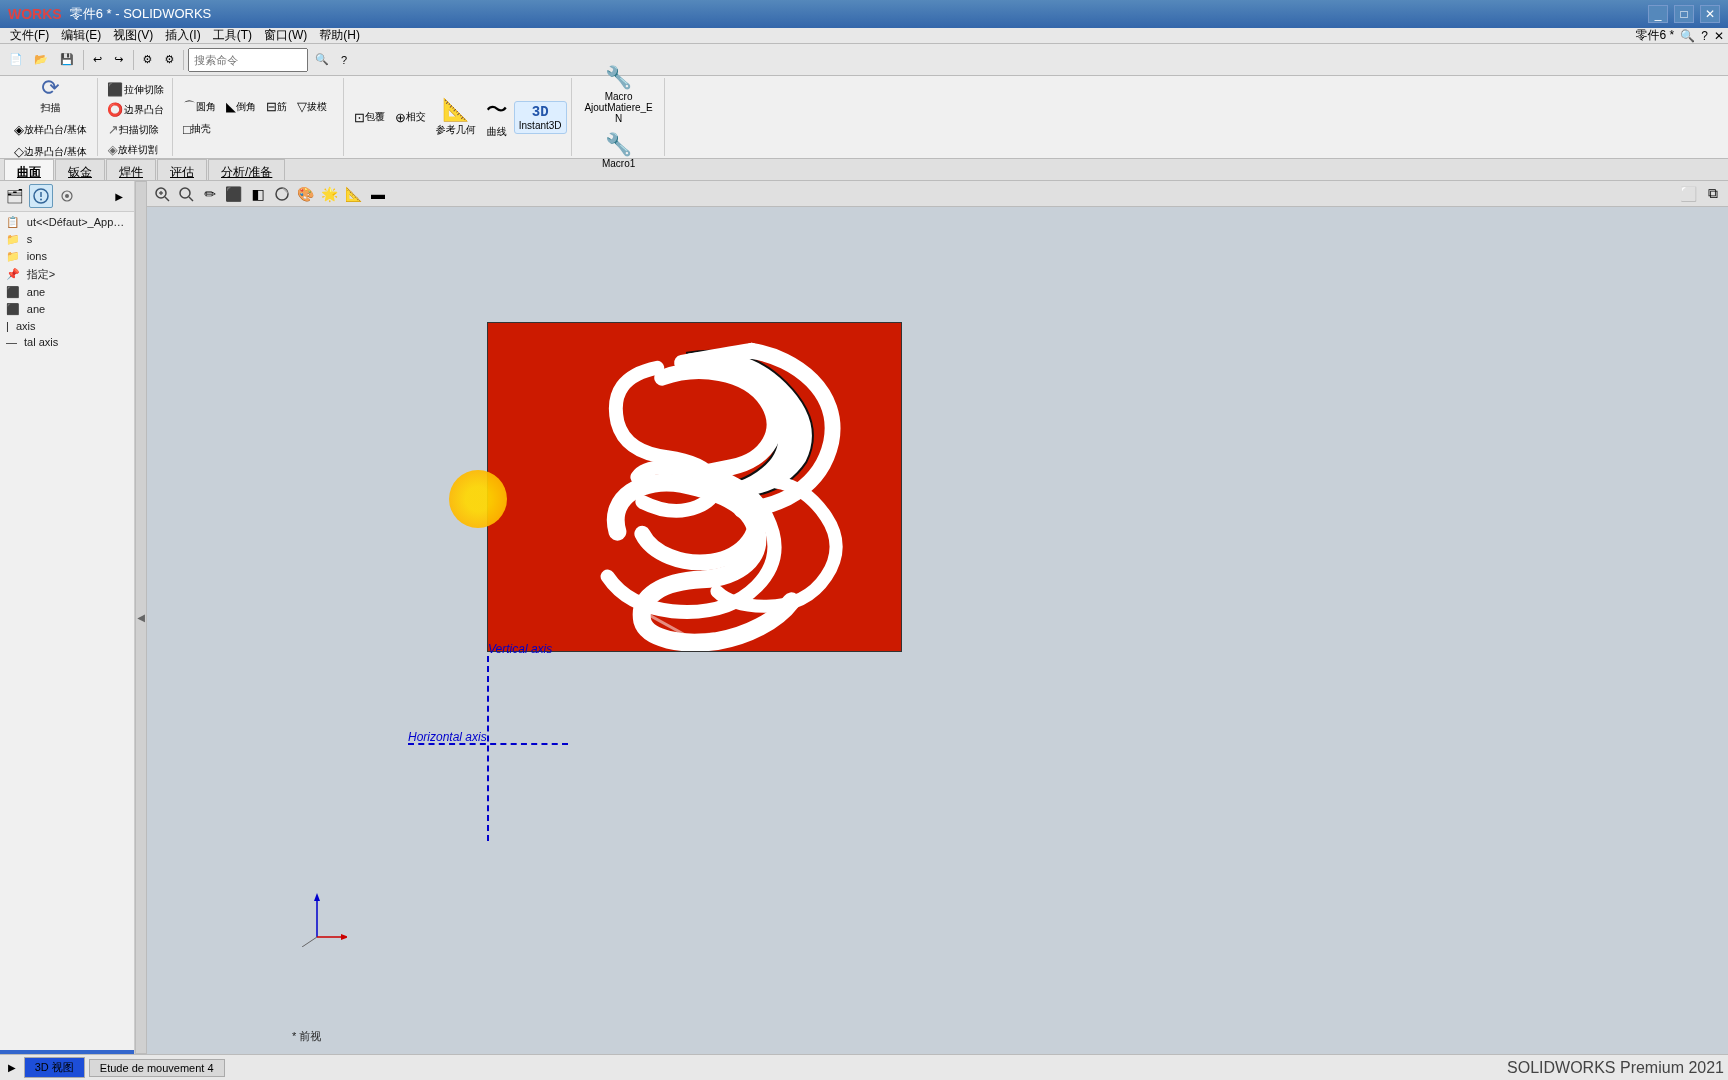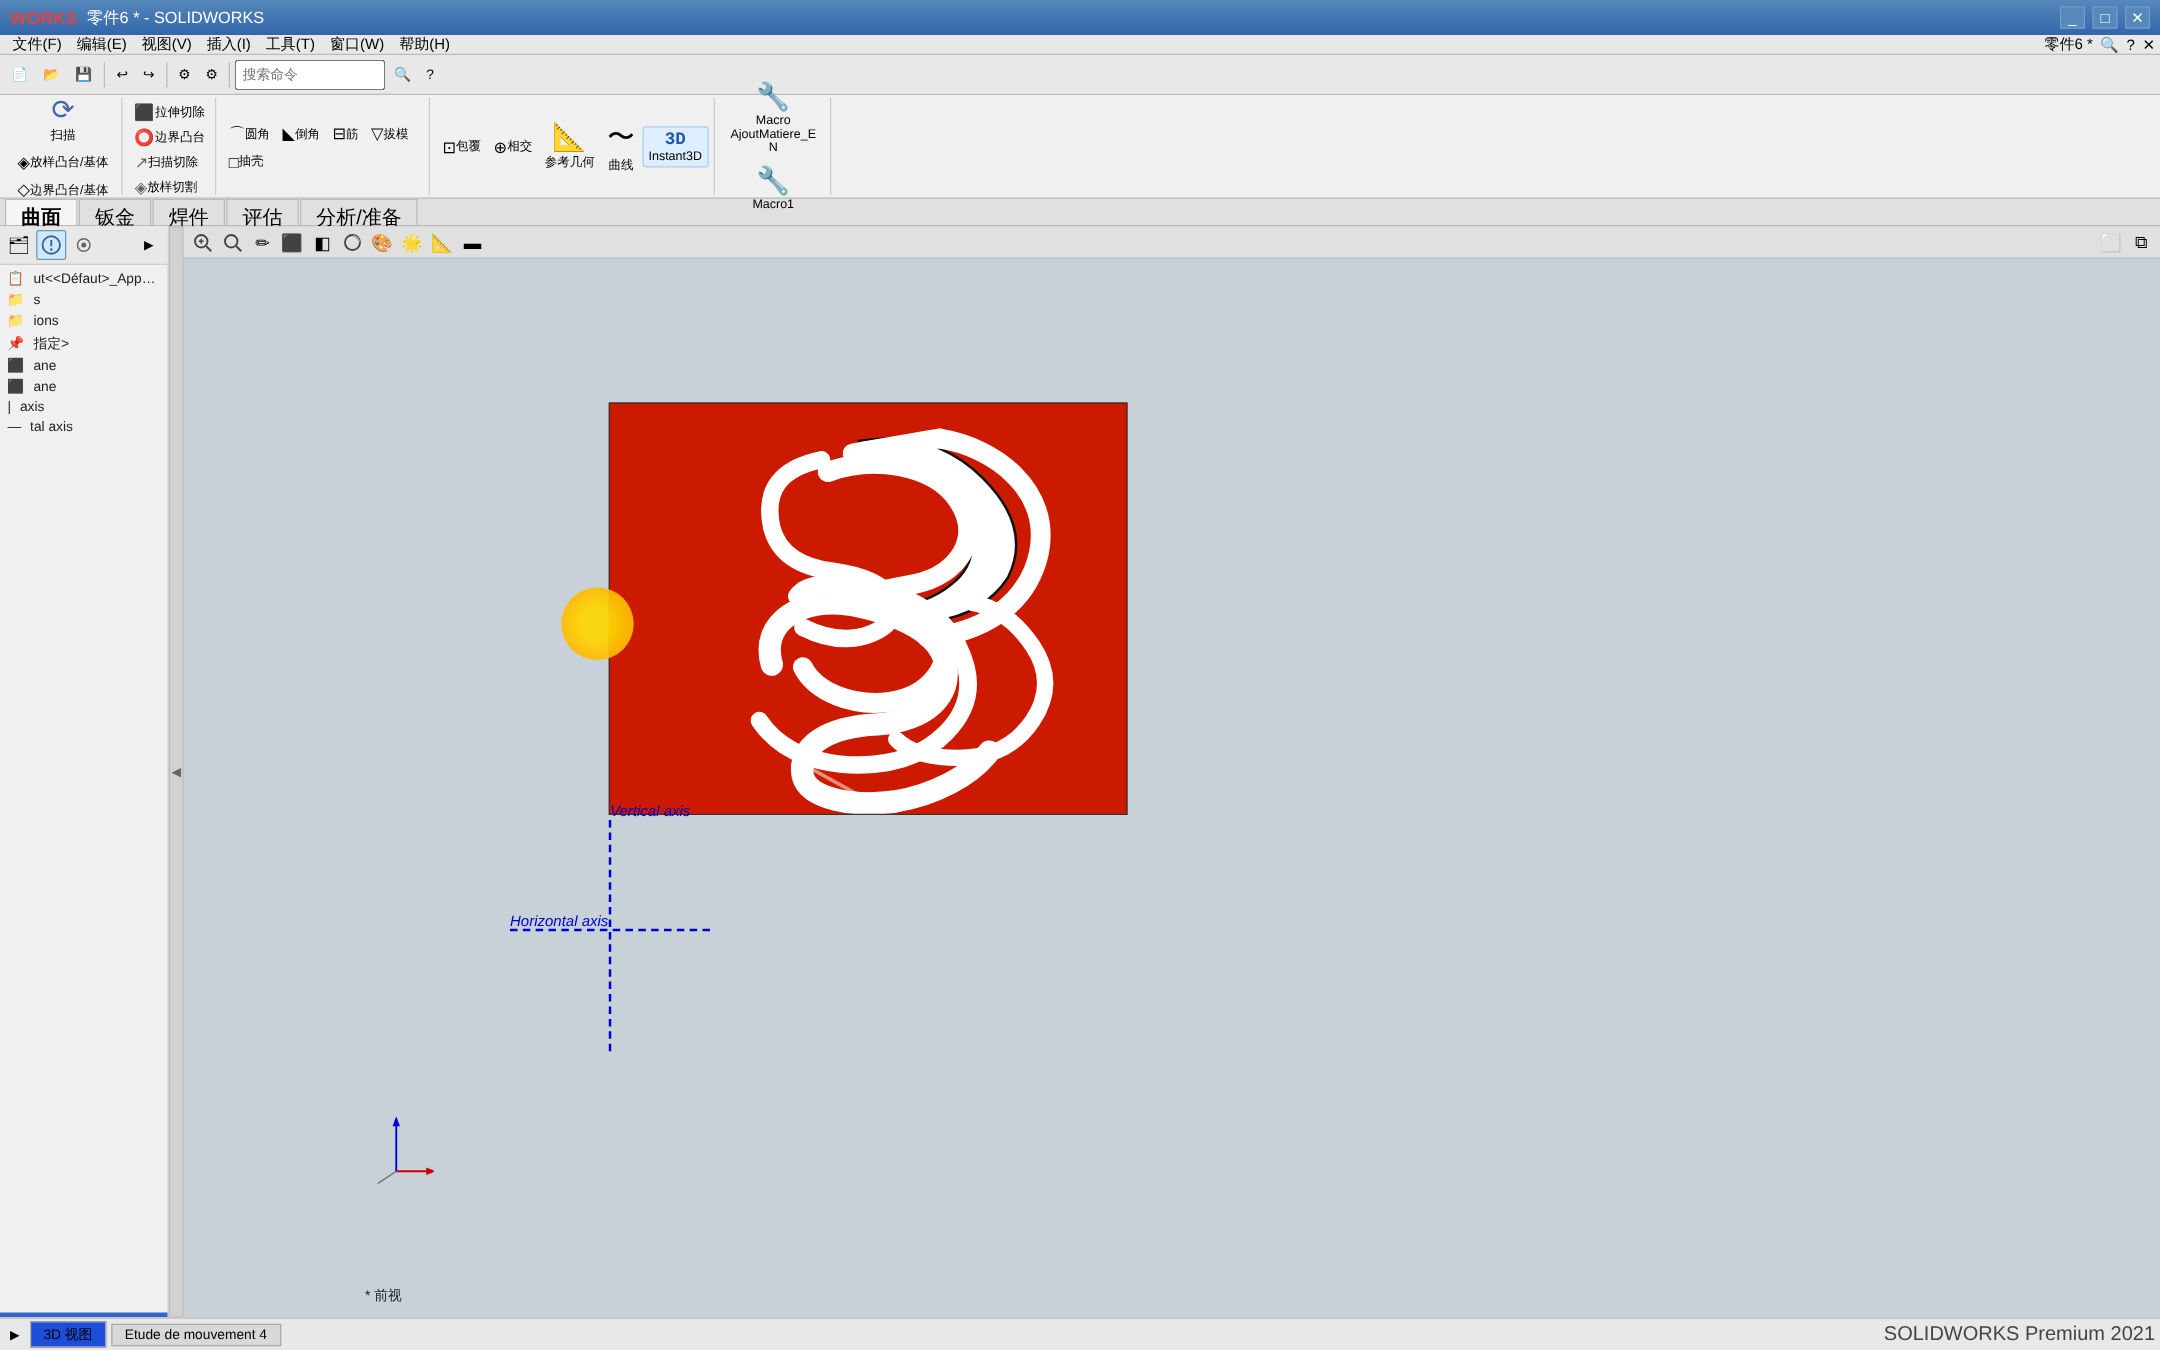--- a/index.html
+++ b/index.html
@@ -51,22 +51,23 @@
       border-radius: 3px;
       font-size: 10px;
       text-align: center;
     }
     .tab {
       padding: 4px 12px;
       background: #e0e0e0;
       border: 1px solid #bbb;
       border-bottom: none;
       cursor: pointer;
-      font-size: 16px;
+      font-size: 12px;
       margin-right: 1px;
+      text-decoration: underline;
     }
     .tab.active {
       background: #f5f5f5;
       font-weight: bold;
     }
 
     
     .main-area {
       display: flex;
       flex: 1;

